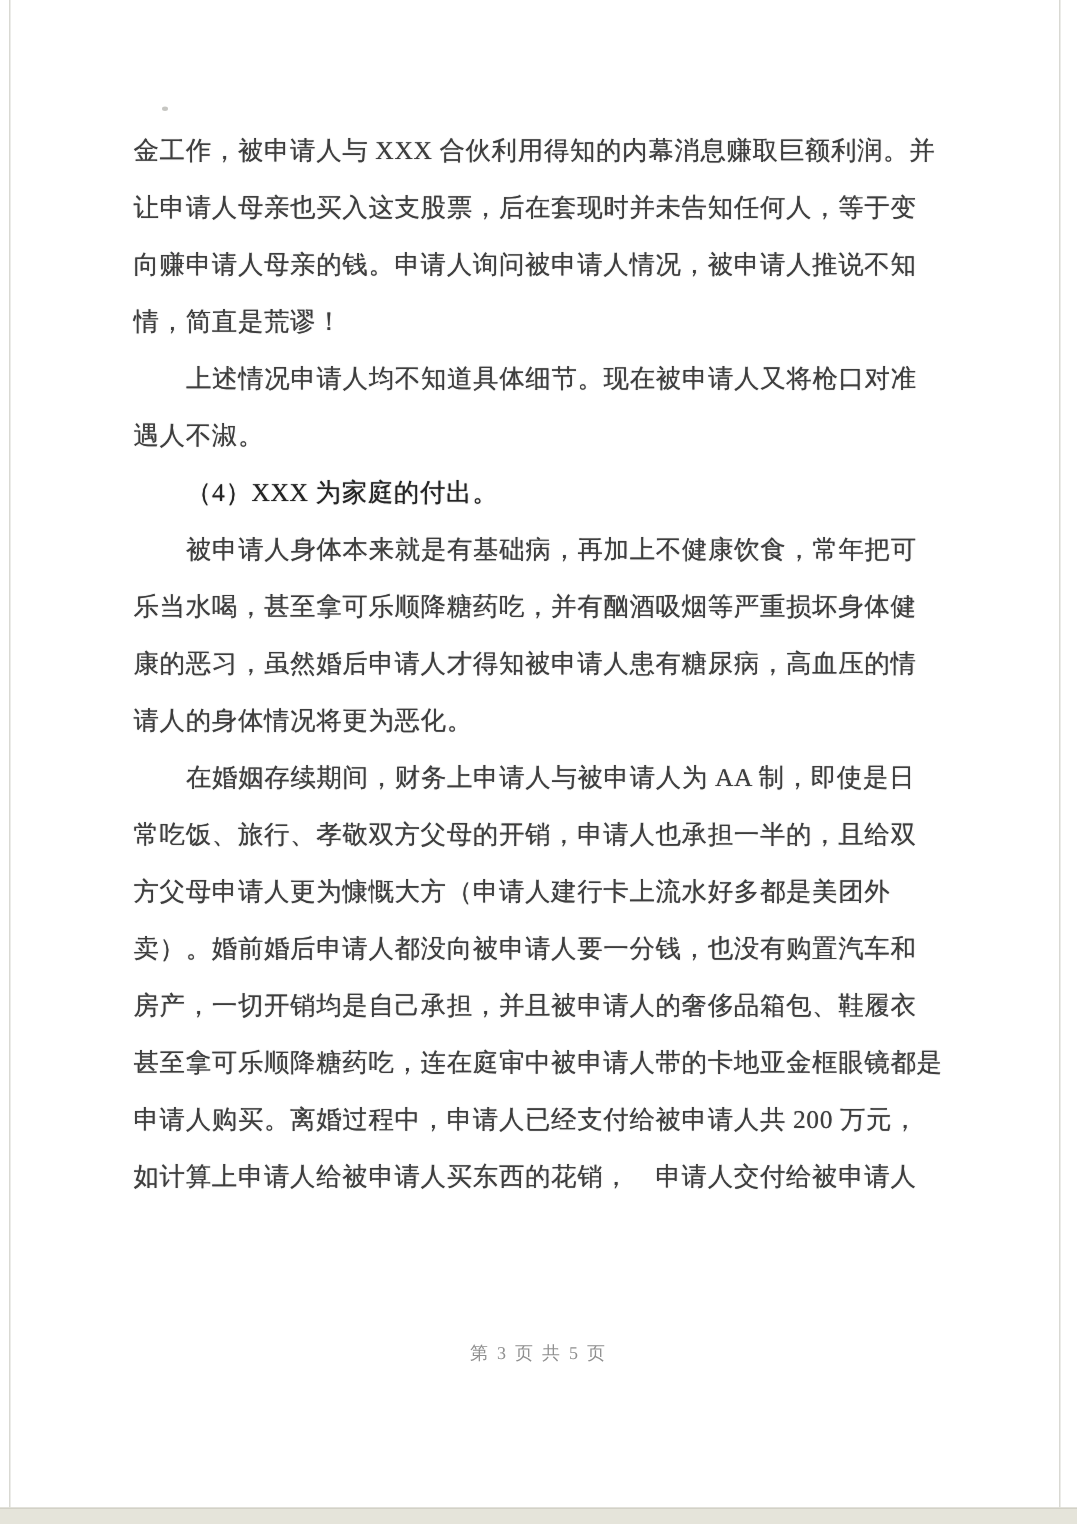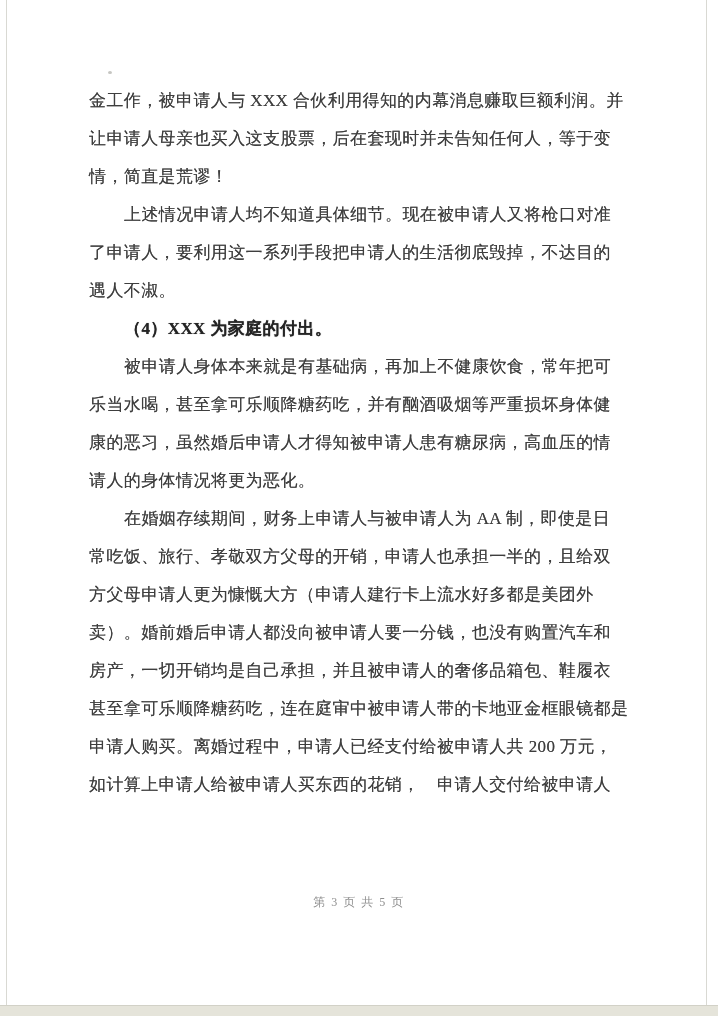--- a/index.html
+++ b/index.html
@@ -49,21 +49,21 @@
   .line {
     height: 38px;
     line-height: 38px;
     font-size: 17px;
     letter-spacing: 0.4px;
     white-space: nowrap;
     text-shadow: 0 0 0.6px rgba(62,62,62,0.75);
   }
   .indent { padding-left: 35px; }
   .heading {
-    font-weight: bold;
+    font-weight: normal;
     color: #242424;
     text-shadow: 0 0 0.7px rgba(30,30,30,0.8);
   }
   #footer {
     position: absolute;
     left: 0;
     top: 894px;
     width: 718px;
     text-align: center;
     font-size: 12px;
@@ -78,26 +78,26 @@
 
   <div id="edge-left" class="page-edge"></div>
   <div id="edge-right" class="page-edge"></div>
   <div id="speck"></div>
 
   <div id="content">
 
     <section class="para">
       <div class="line">金工作，被申请人与 XXX 合伙利用得知的内幕消息赚取巨额利润。并</div>
       <div class="line">让申请人母亲也买入这支股票，后在套现时并未告知任何人，等于变</div>
+      <div class="line">向赚申请人母亲的钱。申请人询问被申请人情况，被申请人推说不知</div>
       <div class="line">情，简直是荒谬！</div>
     </section>
 
     <section class="para">
       <div class="line indent">上述情况申请人均不知道具体细节。现在被申请人又将枪口对准</div>
-      <div class="line">了申请人，要利用这一系列手段把申请人的生活彻底毁掉，不达目的</div>
       <div class="line">遇人不淑。</div>
     </section>
 
     <section class="para">
       <div class="line indent heading">（4）XXX 为家庭的付出。</div>
     </section>
 
     <section class="para">
       <div class="line indent">被申请人身体本来就是有基础病，再加上不健康饮食，常年把可</div>
       <div class="line">乐当水喝，甚至拿可乐顺降糖药吃，并有酗酒吸烟等严重损坏身体健</div>

